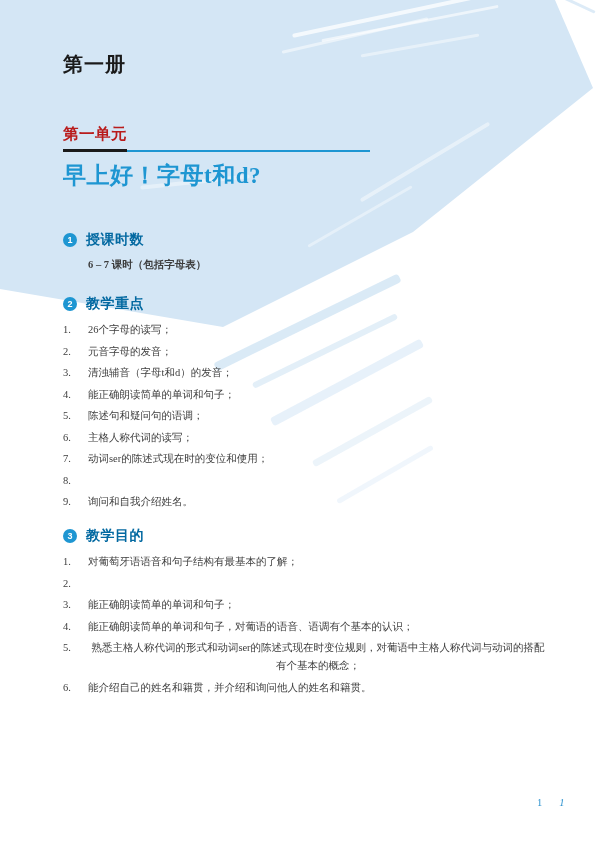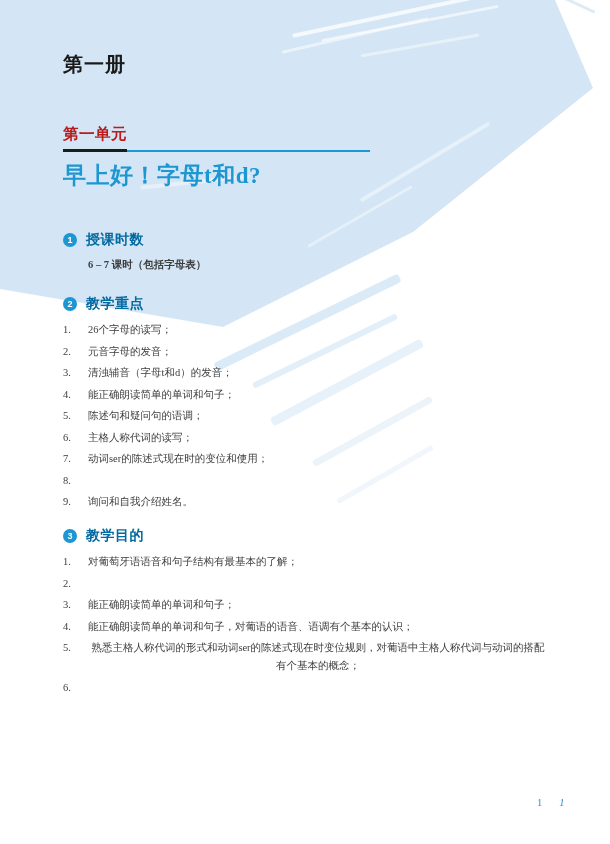--- a/index.html
+++ b/index.html
@@ -164,20 +164,21 @@
     <div class="list-row">
       <span class="num">4.</span>
       <span class="txt">能正确朗读简单的单词和句子，对葡语的语音、语调有个基本的认识；</span>
     </div>
     <div class="list-row">
       <span class="num">5.</span>
       <span class="txt">熟悉主格人称代词的形式和动词ser的陈述式现在时变位规则，对葡语中主格人称代词与动词的搭配有个基本的概念；</span>
     </div>
     <div class="list-row">
       <span class="num">6.</span>
+      <span class="txt">能介绍自己的姓名和籍贯，并介绍和询问他人的姓名和籍贯。</span>
     </div>
   </div>
 
 </div>
 
 <div class="footer">
   <span>1</span>
   <span class="pg">1</span>
 </div>
 

